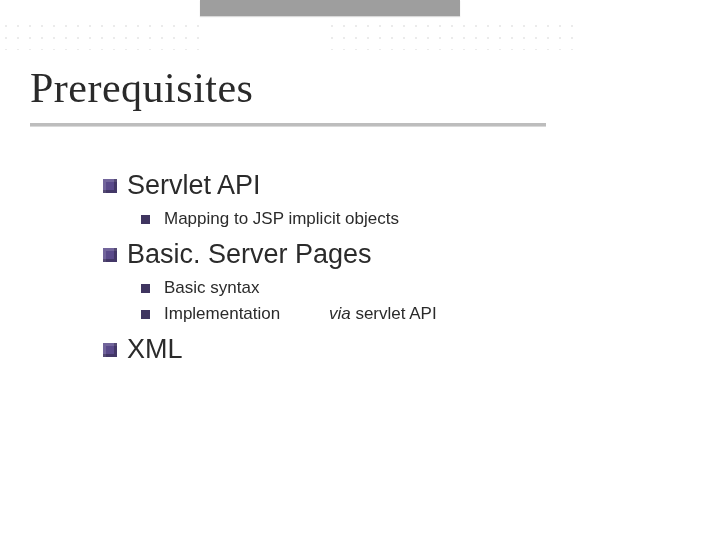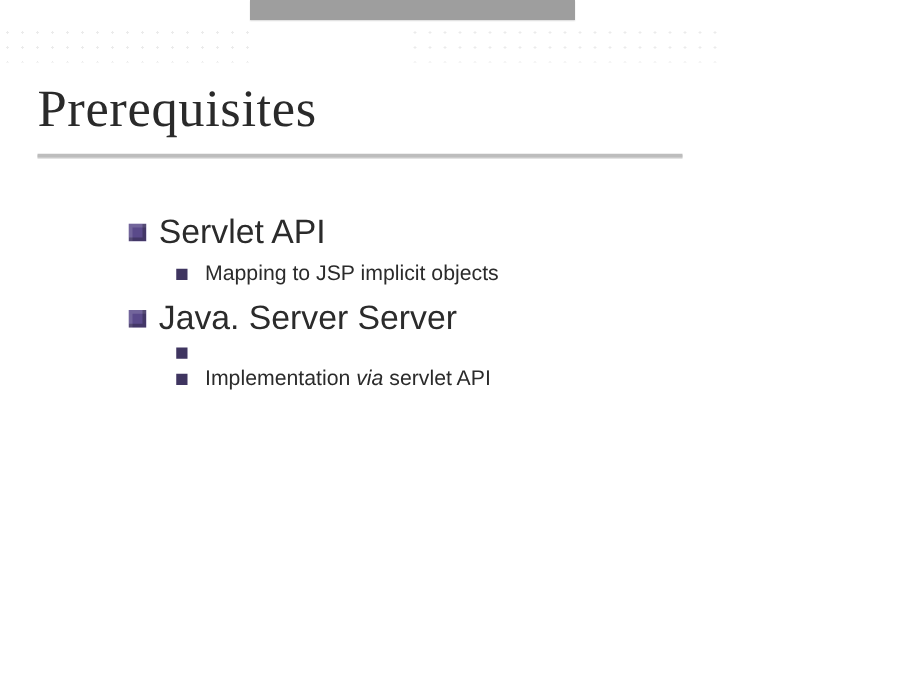--- a/index.html
+++ b/index.html
@@ -80,20 +80,21 @@
     background: #3f3560;
     margin-right: 14px;
     flex: 0 0 auto;
   }
   .lvl2 .txt {
     font-size: 17px;
     color: #2b2b2b;
   }
   .via {
     font-style: italic;
+    margin-left: 44px;
   }
   .dots-left, .dots-right {
     position: absolute;
     top: 20px;
     width: 200px;
     height: 30px;
     pointer-events: none;
     opacity: 0.08;
     background-image: radial-gradient(#000 1px, transparent 1px);
     background-size: 12px 12px;
@@ -118,27 +119,32 @@
       <div class="bullet"></div>
       <div class="txt">Servlet API</div>
     </div>
     <div class="lvl2">
       <div class="bullet"></div>
       <div class="txt">Mapping to JSP implicit objects</div>
     </div>
 
     <div class="lvl1">
       <div class="bullet"></div>
-      <div class="txt">Java. Server Server</div>
+      <div class="txt">Basic. Server Pages</div>
     </div>
     <div class="lvl2">
       <div class="bullet"></div>
+      <div class="txt">Basic syntax</div>
     </div>
     <div class="lvl2">
       <div class="bullet"></div>
       <div class="txt">
         <span>Implementation </span><span class="via">via</span><span> servlet API</span>
       </div>
     </div>
 
+    <div class="lvl1">
+      <div class="bullet"></div>
+      <div class="txt">XML</div>
+    </div>
 
   </div>
 </div>
 
 </body></html>

